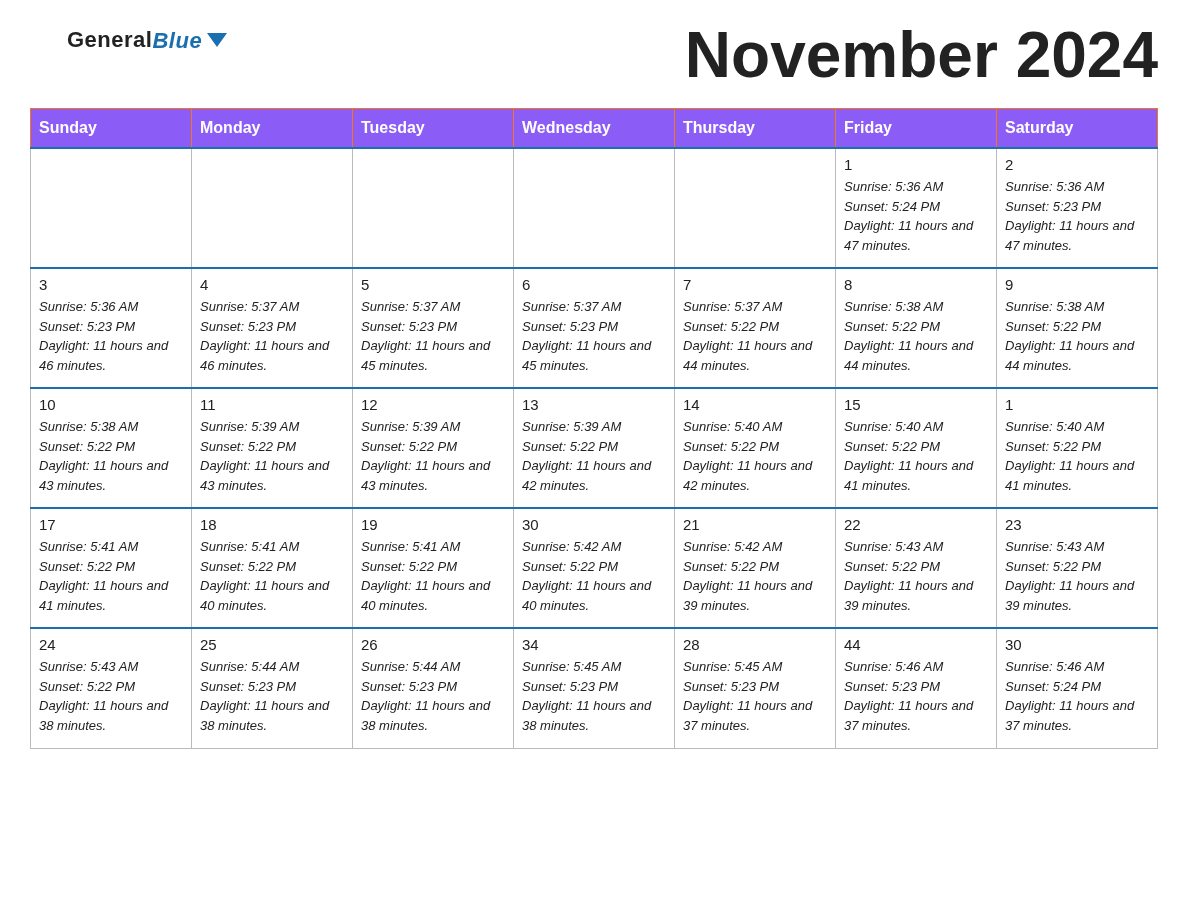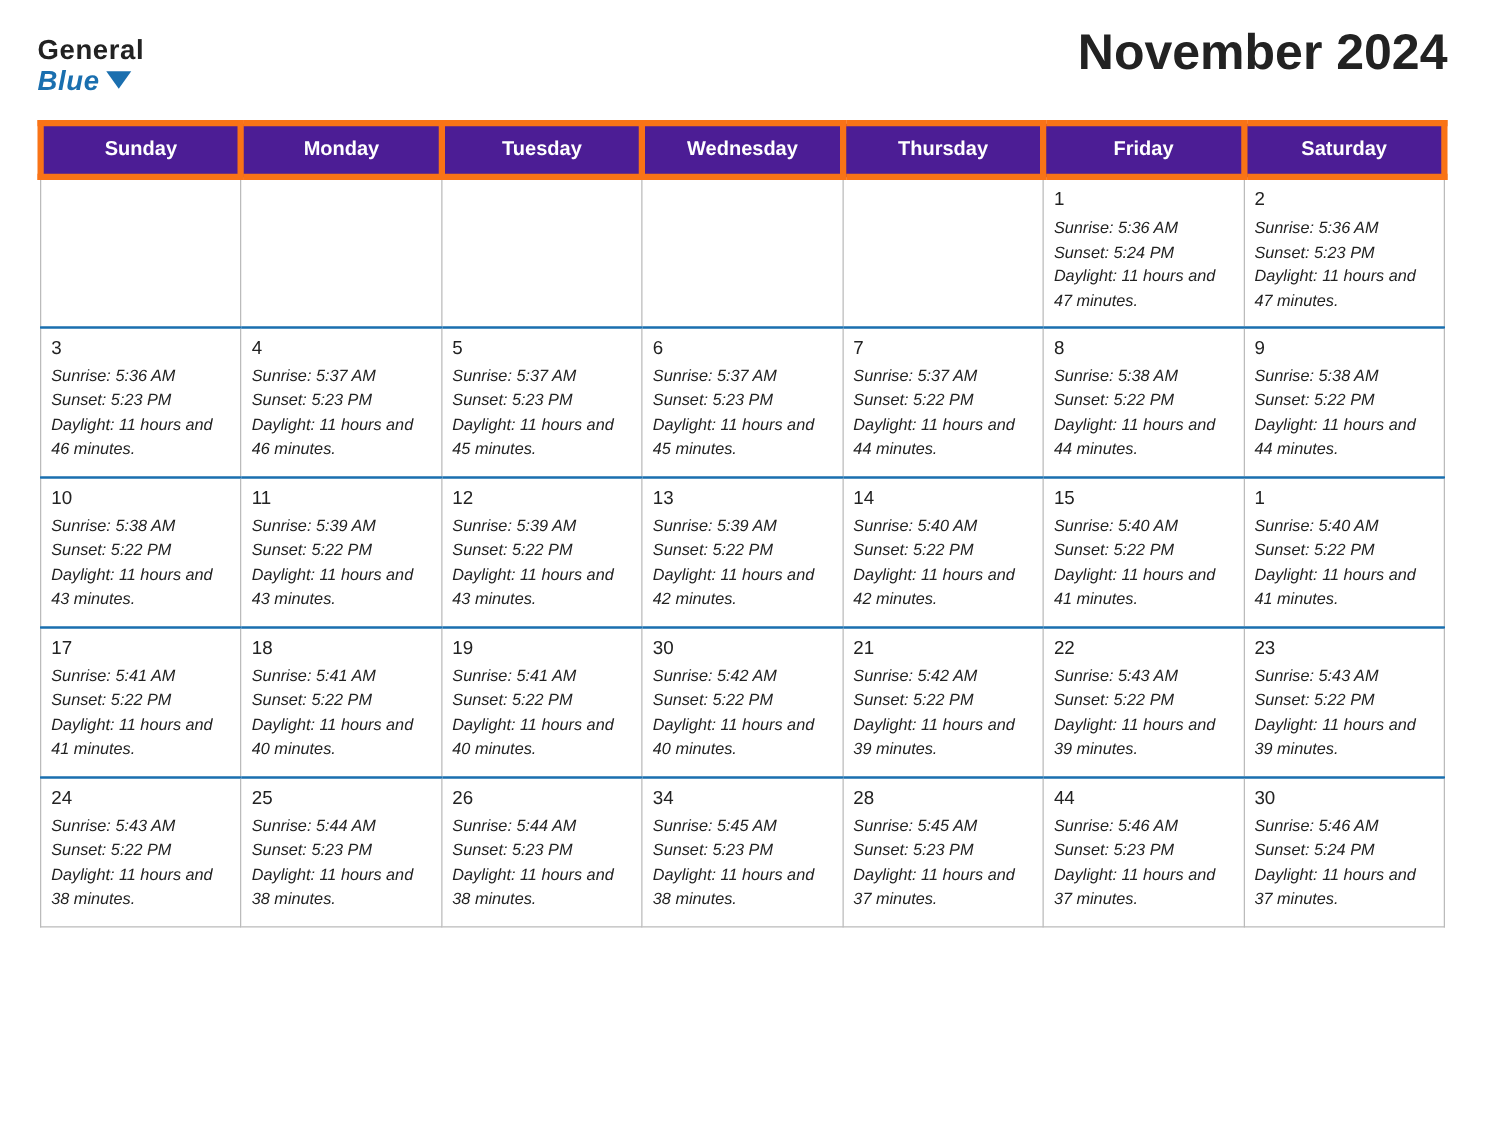--- a/index.html
+++ b/index.html
@@ -12,23 +12,24 @@
       padding: 20px 30px 30px 30px;
     }
     .header {
       display: flex;
       justify-content: space-between;
       align-items: flex-start;
       margin-bottom: 18px;
     }
     .logo {
       display: flex;
-      flex-direction: column;
+      flex-direction: row;
       align-items: flex-start;
       margin-top: 8px;
+      margin-left: 37px;
     }
     .logo-general {
       font-size: 22px;
       font-weight: bold;
       color: #222;
       letter-spacing: 0.5px;
       line-height: 1.1;
     }
     .logo-blue {
       font-size: 22px;
@@ -47,43 +48,43 @@
       border-right: 10px solid transparent;
       border-top: 14px solid #1a6faf;
       display: inline-block;
       margin-left: 2px;
       margin-bottom: 2px;
     }
     .title-block {
       text-align: right;
     }
     .month-title {
-      font-size: 40px;
+      font-size: 64px;
       font-weight: bold;
       color: #222;
       line-height: 1.1;
     }
     .location-title {
       font-size: 20px;
       color: #444;
       margin-top: 4px;
     }
     .calendar {
       width: 100%;
       border-collapse: collapse;
       border: 1px solid #aaa;
     }
     .calendar th {
-      background: #4c1d95;
+      background: #8b5cf6;
       color: #fff;
       font-size: 16px;
       font-weight: bold;
       padding: 10px 8px;
-      text-align: center;
-      border: 5px solid #f97316;
+      text-align: left;
+      border: 1px solid #f97316;
     }
     .calendar td {
       vertical-align: top;
       border: 1px solid #bbb;
       padding: 7px 8px 8px 8px;
       width: calc(100% / 7);
       min-height: 110px;
       height: 120px;
       font-size: 13px;
       color: #222;

